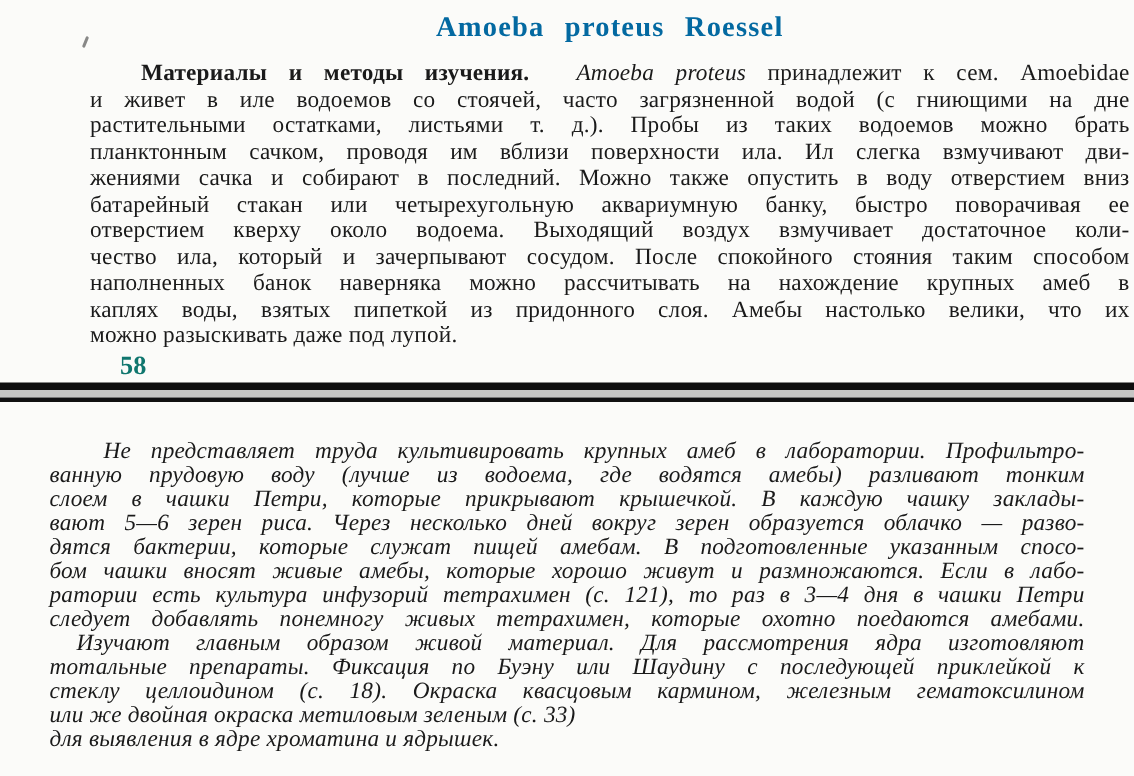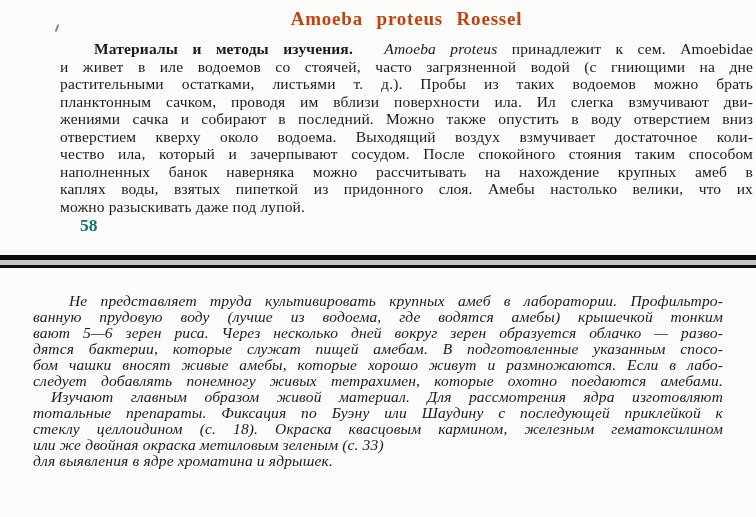--- a/index.html
+++ b/index.html
@@ -16,21 +16,21 @@
   .top-section {
     position: absolute; top: 0; left: 60px; width: 693px;
   }
   .doc-title {
     margin: 7px 0 0 0;
     font-size: 19px; line-height: 24px;
     font-weight: 700;
     text-align: center;
     letter-spacing: 0.8px;
     word-spacing: 8px;
-    color: #c2410c;
+    color: #0369a1;
   }
   .para {
     font-size: 15.5px;
     font-weight: 500;
     letter-spacing: 0.15px;
   }
   .para-top { margin-top: 9px; line-height: 17.5px; }
   .line { text-align: justify; text-align-last: justify; }
   .line.plain { text-align: center; text-align-last: left; }
   .ind-34 { text-indent: 34px; }
@@ -79,43 +79,46 @@
   <div class="para para-top">
     <div class="line ind-34">
       <span class="bd">Материалы и методы изучения.</span>
       <span class="it">Amoeba proteus</span>
       <span>принадлежит к сем. Amoebidae</span>
     </div>
     <div class="line">и живет в иле водоемов со стоячей, часто загрязненной водой (с гниющими на дне</div>
     <div class="line">растительными остатками, листьями т. д.). Пробы из таких водоемов можно брать</div>
     <div class="line">планктонным сачком, проводя им вблизи поверхности ила. Ил слегка взмучивают дви-</div>
     <div class="line">жениями сачка и собирают в последний. Можно также опустить в воду отверстием вниз</div>
+    <div class="line">батарейный стакан или четырехугольную аквариумную банку, быстро поворачивая ее</div>
     <div class="line">отверстием кверху около водоема. Выходящий воздух взмучивает достаточное коли-</div>
     <div class="line">чество ила, который и зачерпывают сосудом. После спокойного стояния таким способом</div>
     <div class="line">наполненных банок наверняка можно рассчитывать на нахождение крупных амеб в</div>
     <div class="line">каплях воды, взятых пипеткой из придонного слоя. Амебы настолько велики, что их</div>
     <div class="line plain">можно разыскивать даже под лупой.</div>
   </div>
 
   <div class="pagenum">58</div>
 </div>
 
 <div class="divider">
   <div class="d-thick"></div>
   <div class="d-gap"></div>
   <div class="d-thin"></div>
 </div>
 
 <div class="bottom-section">
   <div class="para para-bottom">
     <div class="line ind-36">Не представляет труда культивировать крупных амеб в лаборатории. Профильтро-</div>
-    <div class="line">ванную прудовую воду (лучше из водоема, где водятся амебы) крышечкой тонким</div>
+    <div class="line">ванную прудовую воду (лучше из водоема, где водятся амебы) разливают тонким</div>
+    <div class="line">слоем в чашки Петри, которые прикрывают крышечкой. В каждую чашку заклады-</div>
     <div class="line">вают 5—6 зерен риса. Через несколько дней вокруг зерен образуется облачко — разво-</div>
     <div class="line">дятся бактерии, которые служат пищей амебам. В подготовленные указанным спосо-</div>
     <div class="line">бом чашки вносят живые амебы, которые хорошо живут и размножаются. Если в лабо-</div>
+    <div class="line">ратории есть культура инфузорий тетрахимен (с. 121), то раз в 3—4 дня в чашки Петри</div>
     <div class="line">следует добавлять понемногу живых тетрахимен, которые охотно поедаются амебами.</div>
   </div>
 
   <div class="para para-bottom">
     <div class="line ind-18">Изучают главным образом живой материал. Для рассмотрения ядра изготовляют</div>
     <div class="line">тотальные препараты. Фиксация по Буэну или Шаудину с последующей приклейкой к</div>
     <div class="line">стеклу целлоидином (с. 18). Окраска квасцовым кармином, железным гематоксилином</div>
     <div class="line plain">или же двойная окраска метиловым зеленым (с. 33)</div>
     <div class="line plain">для выявления в ядре хроматина и ядрышек.</div>
   </div>

